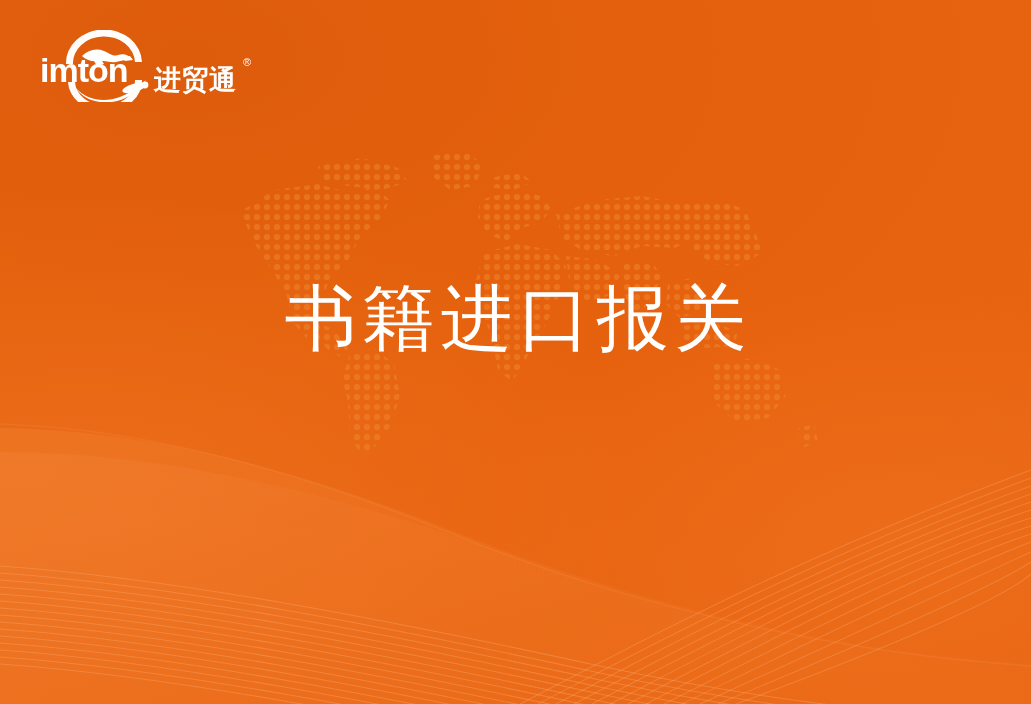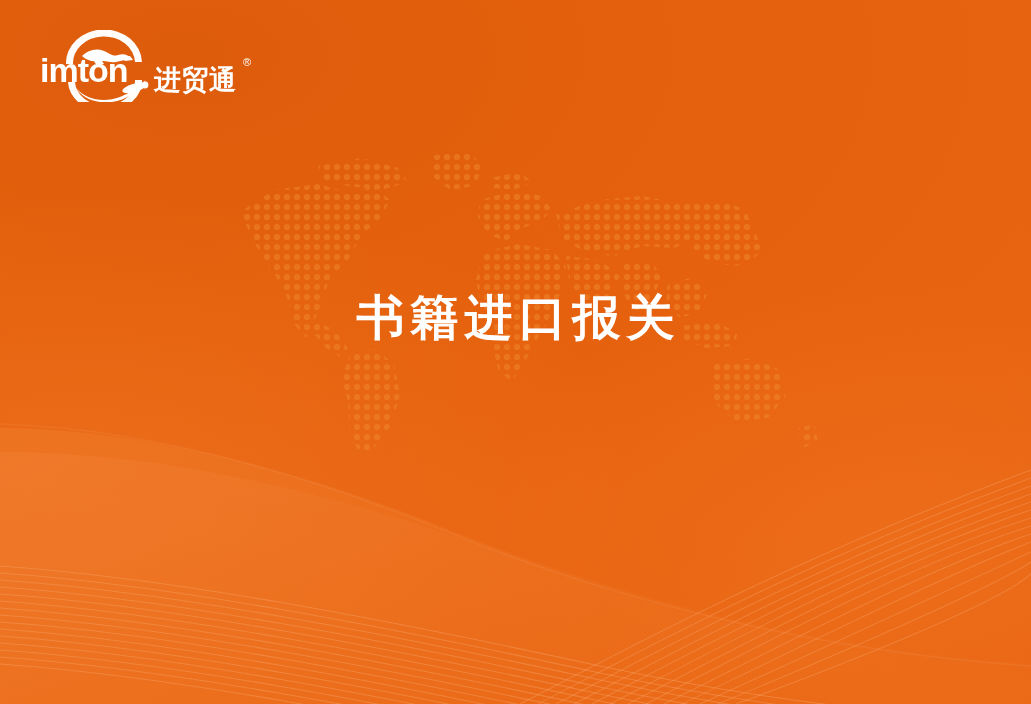--- a/index.html
+++ b/index.html
@@ -103,22 +103,22 @@
   
   .headline {
     position: absolute;
     left: 0;
     right: 0;
     top: 258px;
     text-align: center;
     color: #ffffff;
   }
   .headline-line {
-    font-size: 48px;
-    font-weight: 700;
+    font-size: 72px;
+    font-weight: 400;
     line-height: 120px;
     letter-spacing: 6px;
     text-indent: 6px;
     white-space: nowrap;
   }
 </style>
 </head>
 <body>
 
 <div class="banner">

